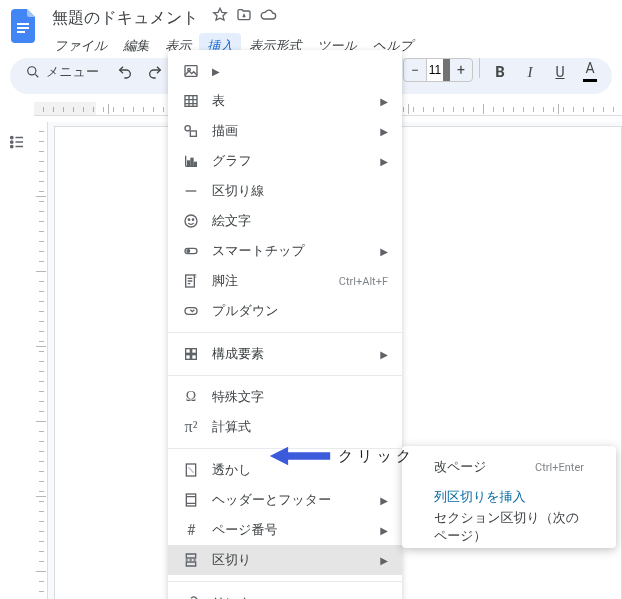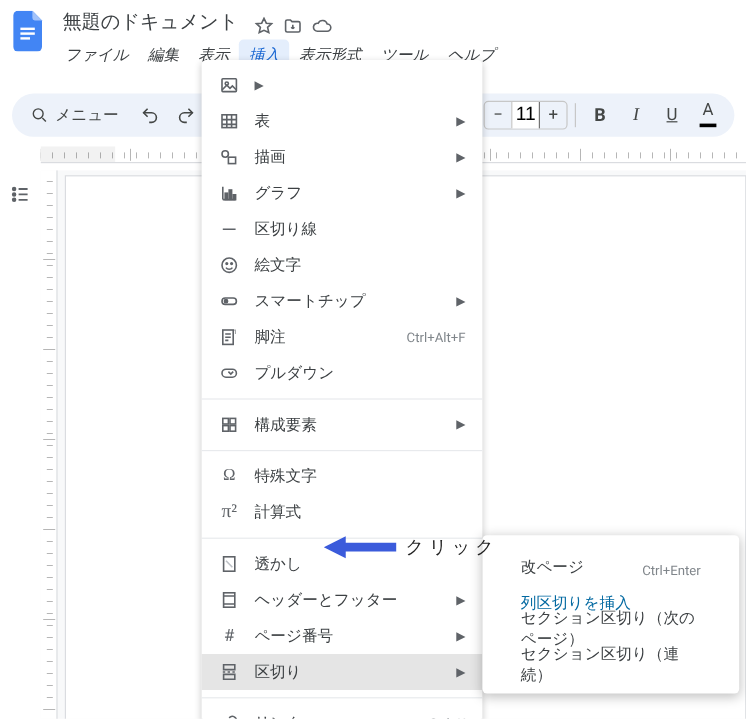--- a/index.html
+++ b/index.html
@@ -20,54 +20,54 @@
     gap: 8px;
     padding: 6px 10px 0 10px;
     height: 54px;
   }
   .doc-logo {
     width: 28px; height: 36px;
     display: flex; align-items: center; justify-content: center;
     margin-top: 2px;
   }
   .title-zone { display: flex; flex-direction: column; gap: 2px; }
-  .title-row { display: flex; align-items: flex-end; gap: 6px; }
+  .title-row { display: flex; align-items: flex-start; gap: 6px; }
   .doc-title {
     font-size: 16px; color: #3c4043; padding: 2px 6px; border-radius: 4px;
   }
   .title-icon { color: #5f6368; width: 18px; height: 18px; display:flex;align-items:center;justify-content:center; }
   .menubar { display:flex; gap: 0; }
   .menubar-item {
     font-size: 13px; color:#3c4043; padding: 4px 8px; border-radius: 4px;
     cursor: pointer;
     font-style: italic;
   }
   .menubar-item.active { background:#e4eefc; color:#1967d2; }
   
   .toolbar-wrap {
     padding: 4px 10px;
   }
   .toolbar {
     background:#edf2fa; border-radius:24px; height:36px;
-    display:flex; align-items:center; gap:2px; padding:0 8px;margin-top:20px;
+    display:flex; gap:2px; padding:0 8px;
   }
   .tbtn {
     display:flex; align-items:center; justify-content:center;
     min-width:28px; height:28px; border-radius:4px; color:#444746;
     font-size:13px; cursor:pointer; gap:4px;
   }
   .tbtn svg{display:block}
   .menu-chip{
     display:flex;align-items:center;gap:6px;padding:0 10px 0 8px;
     height:28px;border-radius:14px;
   }
   .vdiv{width:1px;height:20px;background:#c7c7c7;margin:0 4px}
   .font-size-box{display:flex;align-items:center;border:1px solid #c7c7c7;border-radius:4px;height:24px}
   .font-size-box .step{width:22px;text-align:center;cursor:pointer;font-size:14px;color:#444746}
-  .font-size-box input{width:24px;border:none;border-left:1px solid #c7c7c7;border-right:1px solid #737373;text-align:center;font-size:16px;height:22px;outline:none}
+  .font-size-box input{width:24px;border:none;border-left:1px solid #c7c7c7;border-right:7px solid #737373;text-align:center;font-size:12px;height:22px;outline:none}
   .bold{font-weight:700;font-size:15px}
   .italic{font-style:italic;font-family:serif;font-size:15px}
   .underline{text-decoration:underline;font-size:14px}
   .acolor{display:flex;flex-direction:column;align-items:center;font-size:14px;line-height:11px}
   .acolor .bar{width:14px;height:3px;background:#000;margin-top:1px}
   
   .ruler-zone{position:relative;height:20px;margin: 4px 0 0 0;}
   .ruler{
     position:absolute;left:34px;right:0;height:14px;
     background:
@@ -107,21 +107,21 @@
   .mlabel{flex:1;white-space:nowrap}
   .mshort{font-size:11px;color:#80868b}
   .marrow{font-size:10px;color:#5f6368}
   .msep{height:1px;background:#e8eaed;margin:6px 0}
   
   .submenu{
     position:absolute;left:402px;top:446px;width:214px;z-index:60;
     background:#fff;border-radius:4px;box-shadow:0 2px 10px rgba(0,0,0,.25);
     padding:6px 0;
   }
-  .sitem{display:flex;align-items:flex-end;height:30px;padding:0 32px;cursor:pointer;font-size:13px;color:#3c4043;gap:10px}
+  .sitem{display:flex;align-items:center;height:30px;padding:0 32px;cursor:pointer;font-size:13px;color:#3c4043;gap:10px}
   .sitem.disabled{color:#0369a1;cursor:default}
   .sshort{margin-left:auto;font-size:11px;color:#80868b}
   
   .click-callout{
     position:absolute;left:268px;top:444px;z-index:70;
     display:flex;align-items:center;gap:6px;pointer-events:none;
   }
   .arrow{width:64px;height:24px}
   .click-text{font-size:15px;color:#1f1f1f;letter-spacing:4px}
 </style>
@@ -415,23 +415,20 @@
     <div class="sitem">
       <span>改ページ</span>
       <span class="sshort">Ctrl+Enter</span>
     </div>
     <div class="sitem disabled">
       <span>列区切りを挿入</span>
     </div>
     <div class="sitem">
       <span>セクション区切り（次のページ）</span>
     </div>
-    <div class="sitem">
-      <span>セクション区切り（連続）</span>
-    </div>
   </div>
 
 <div class="click-callout">
   <svg class="arrow" viewBox="0 0 70 24">
     <path d="M68 8 H22 V2 L2 12 L22 22 V16 H68 Z" fill="#3b5bdb"></path>
   </svg>
   <span class="click-text">クリック</span>
 </div>
 
 </body></html>

